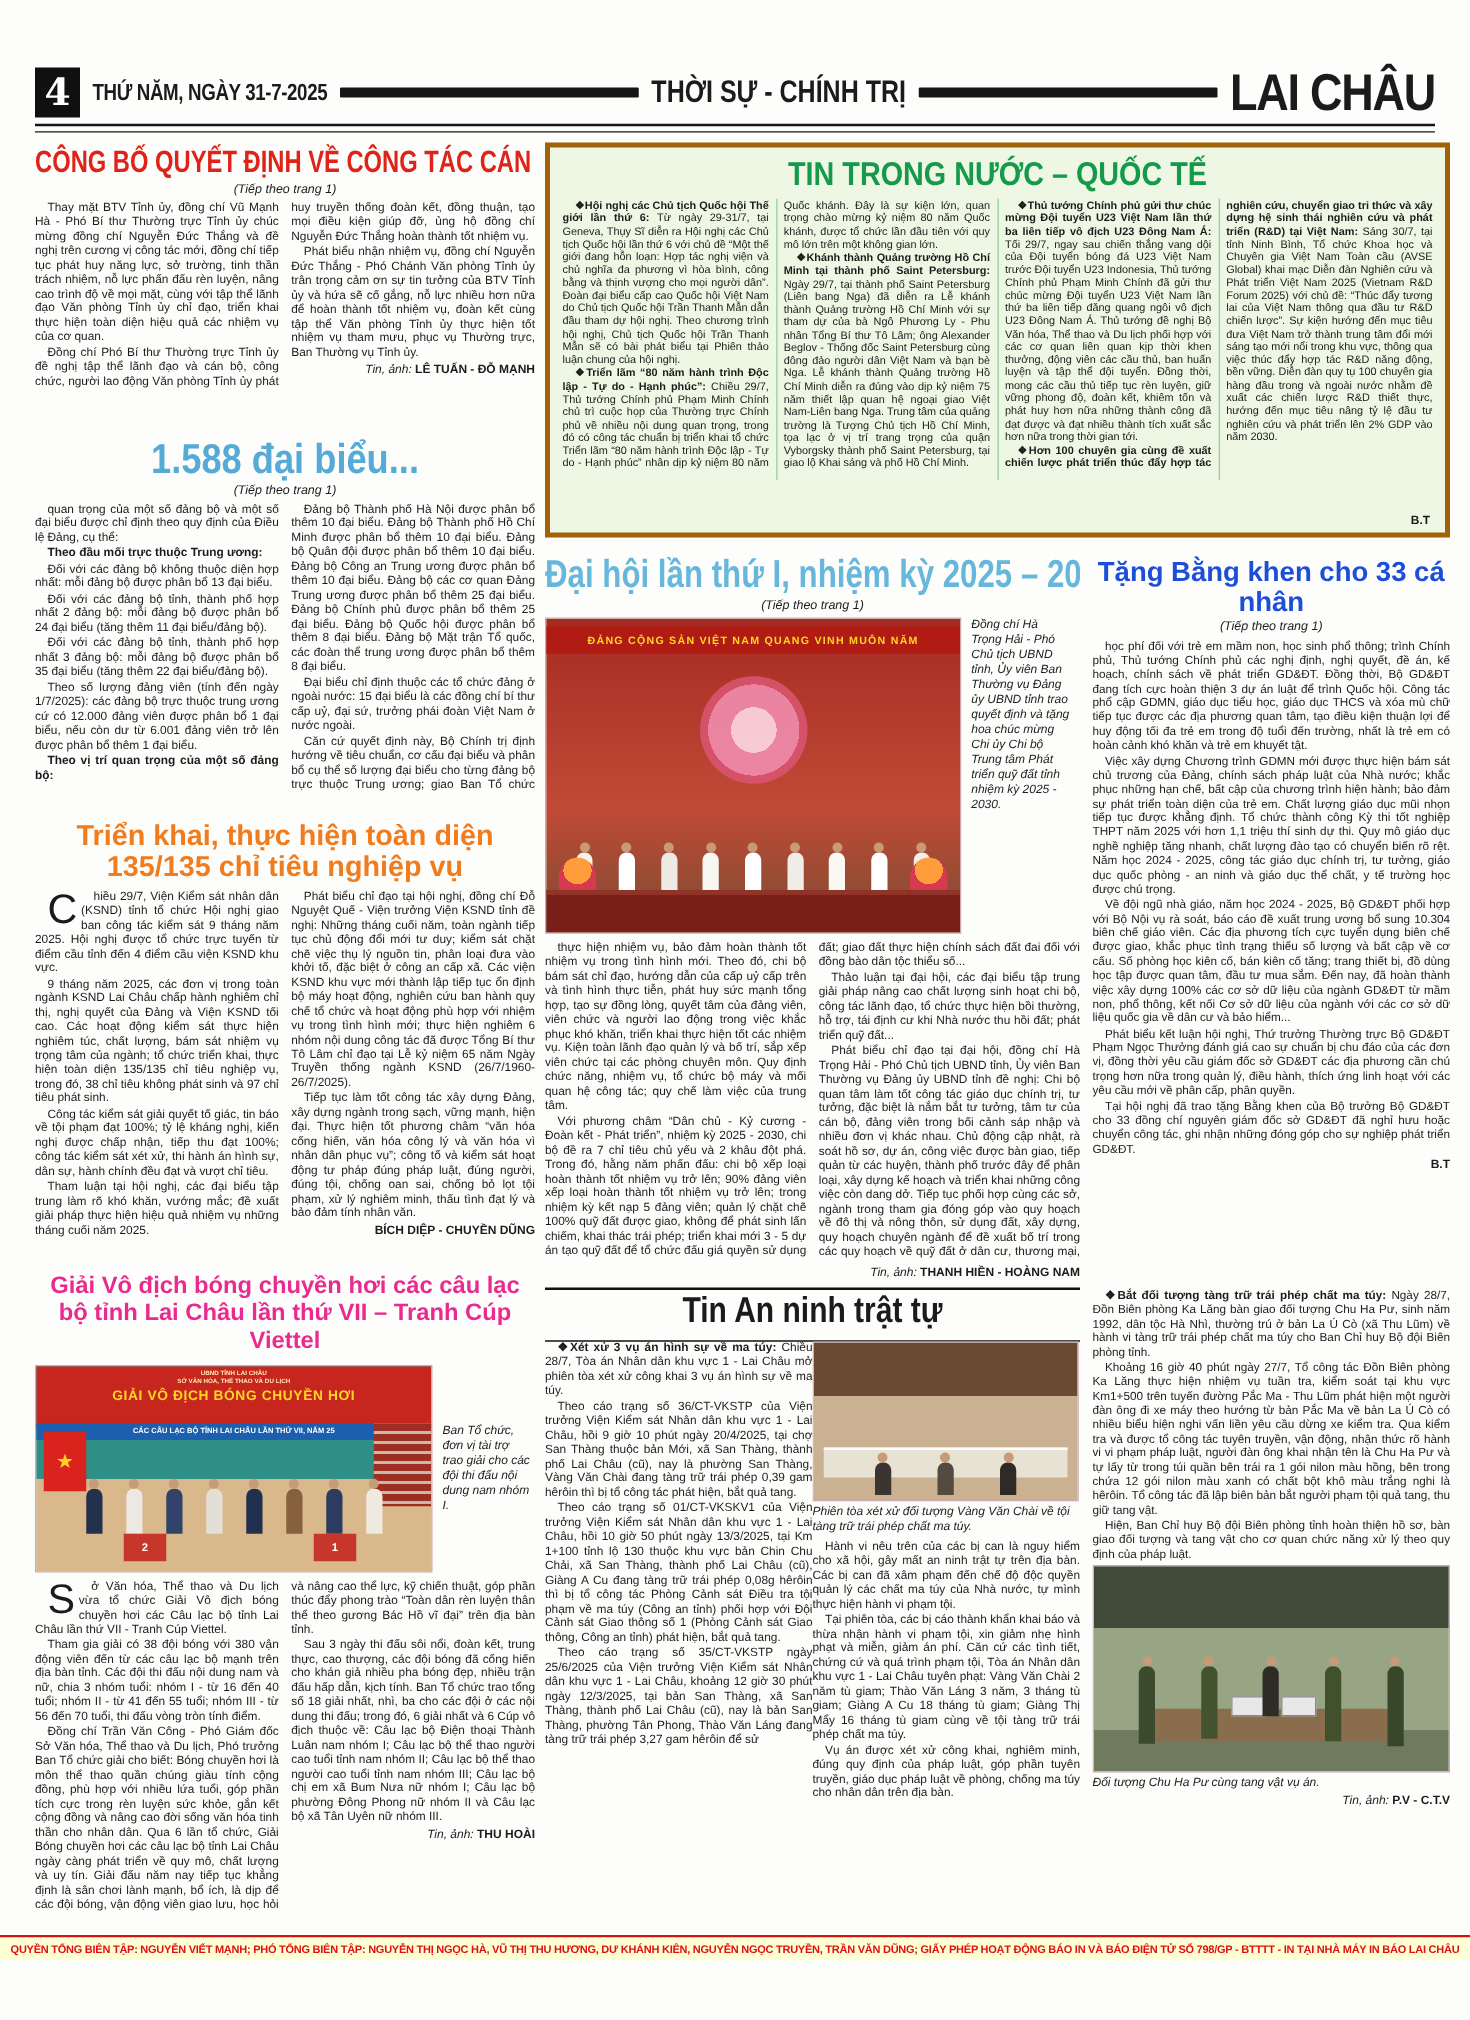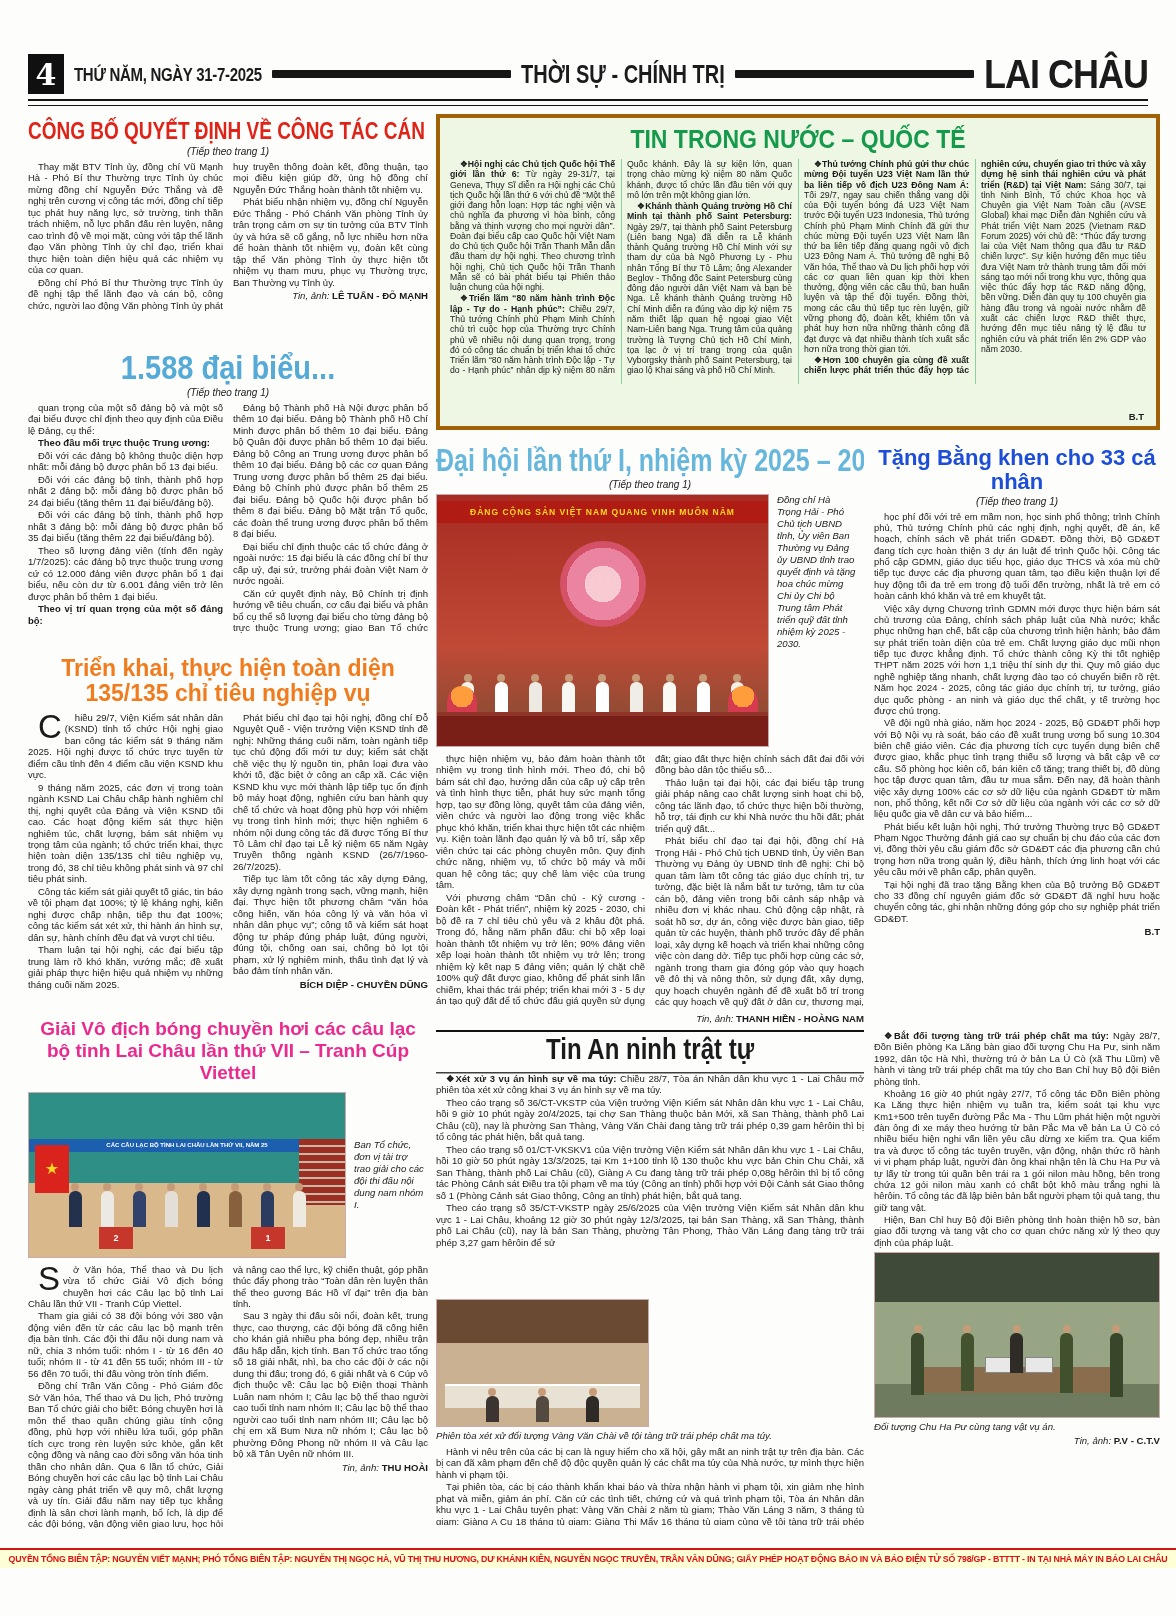--- a/index.html
+++ b/index.html
@@ -79,21 +79,21 @@
   .dh-row{display:flex;gap:8px;margin-bottom:6px;}
   .dh-caption{width:80px;flex:none;}
   .sec-daihoi .cols2{height:258px;}
   .sec-tangbang{flex:1;overflow:hidden;}
   .t-tangbang{color:#1d4ed8;font-size:22px;line-height:1.08;font-weight:bold;text-align:center;margin:10px 0 2px 0;}
   .tb-body p.np{font-size:9.4px;}
   
   .row3{display:flex;gap:10px;height:512px;}
   .sec-anninh{width:428px;flex:none;overflow:hidden;border-top:2px solid #111;}
   .t-anninh{font-size:24px;font-weight:bold;text-align:center;transform:scaleY(1.2);margin:4px 0 3px 0;border-bottom:1.5px solid #111;padding-bottom:5px;}
-  .an-cols{display:flex;height:452px;overflow:hidden;flex-direction:column;}
+  .an-cols{display:flex;height:452px;overflow:hidden;}
   .an-col{flex:1;overflow:hidden;}
   .sec-batdt{flex:1;overflow:hidden;}
   .sec-batdt p.np{font-size:9.4px;}
   
   .footer{margin:6px -28px 0 -28px;border-top:2px solid #d51313;}
   .footer-strip{background:#ffffd6;color:#e01010;font-size:8.8px;font-weight:bold;text-align:center;padding:4px 6px;letter-spacing:-0.2px;}
 </style>
 </head>
 <body>
 
@@ -152,20 +152,25 @@
           <p class="np">Phát biểu chỉ đạo tại hội nghị, đồng chí Đỗ Nguyệt Quế - Viện trưởng Viện KSND tỉnh đề nghị: Những tháng cuối năm, toàn ngành tiếp tục chủ động đổi mới tư duy; kiểm sát chặt chẽ việc thụ lý nguồn tin, phân loại đưa vào khởi tố, đặc biệt ở công an cấp xã. Các viện KSND khu vực mới thành lập tiếp tục ổn định bộ máy hoạt động, nghiên cứu ban hành quy chế tổ chức và hoạt động phù hợp với nhiệm vụ trong tình hình mới; thực hiện nghiêm 6 nhóm nội dung công tác đã được Tổng Bí thư Tô Lâm chỉ đạo tại Lễ kỷ niệm 65 năm Ngày Truyền thống ngành KSND (26/7/1960-26/7/2025).</p>
           <p class="np">Tiếp tục làm tốt công tác xây dựng Đảng, xây dựng ngành trong sạch, vững mạnh, hiện đại. Thực hiện tốt phương châm “văn hóa cống hiến, văn hóa công lý và văn hóa vì nhân dân phục vụ”; công tố và kiểm sát hoạt động tư pháp đúng pháp luật, đúng người, đúng tội, chống oan sai, chống bỏ lọt tội phạm, xử lý nghiêm minh, thấu tình đạt lý và bảo đảm tính nhân văn.</p>
           <div class="byline">BÍCH DIỆP - CHUYỀN DŨNG</div>
         </div>
       </div>
 
       <div class="sec-bongchuyen">
         <h1 class="t-bongchuyen">Giải Vô địch bóng chuyền hơi các câu lạc bộ tỉnh Lai Châu lần thứ VII – Tranh Cúp Viettel</h1>
         <div class="vb-row">
           <div class="photo vb-photo">
+            <div class="vb-banner">
+              <div class="vb-small">UBND TỈNH LAI CHÂU</div>
+              <div class="vb-small">SỞ VĂN HÓA, THỂ THAO VÀ DU LỊCH</div>
+              <div class="vb-big">GIẢI VÔ ĐỊCH BÓNG CHUYỀN HƠI</div>
+            </div>
             <div class="vb-sub">CÁC CÂU LẠC BỘ TỈNH LAI CHÂU LẦN THỨ VII, NĂM 25</div>
             <div class="vb-flag">
                 <span>★</span>
               </div>
             <div class="brick"></div>
             <div class="figrow" style="bottom:30px;padding:0 30px;">
               <span class="fig" style="background:#24314d;"></span>
                 <span class="fig" style="background:#ece8e2;"></span>
               <span class="fig" style="background:#31436b;"></span>
                 <span class="fig" style="background:#e4dfd6;"></span>

